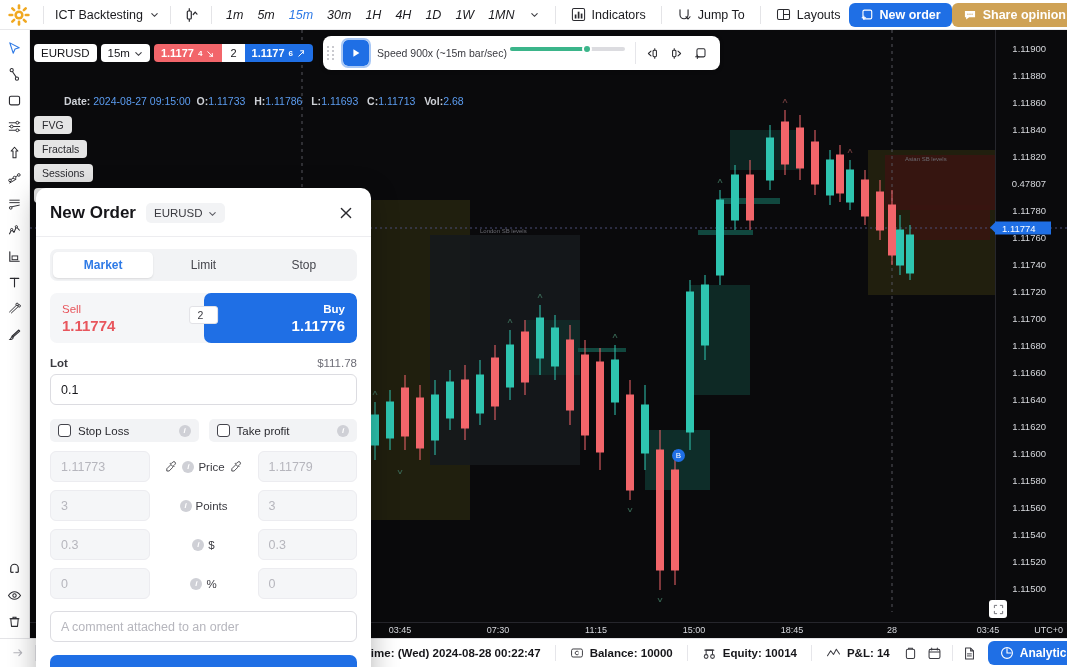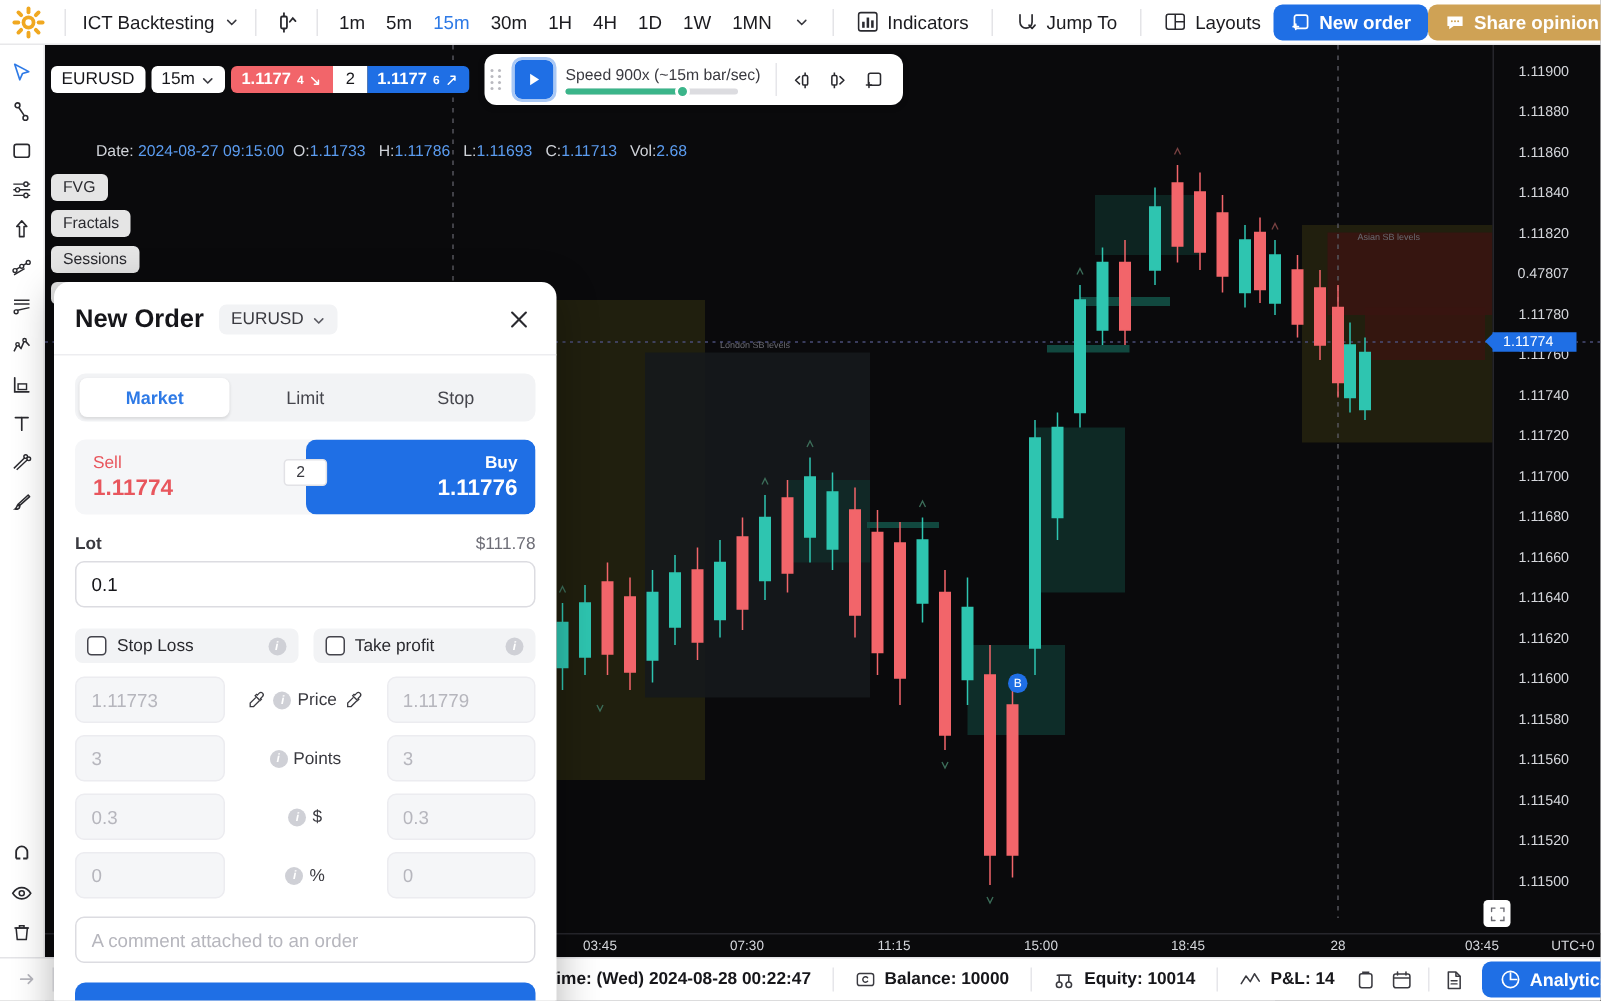--- a/index.html
+++ b/index.html
@@ -16,21 +16,21 @@
   .topbar {
     position: absolute; top:0; left:0; width:1067px; height:30px;
     display:flex; align-items:center; background:#fff;
     border-bottom:1px solid #e8e8ea; padding:0 6px; gap:0px;
   }
   .tb-logo { width:22px; height:22px; margin:0 6px 0 2px; flex:none; }
   .tb-sep { width:1px; height:18px; background:#e4e4e7; margin:0 7px; flex:none;}
   .tb-workspace { display:flex; align-items:center; gap:7px; font-size:12.5px; color:#1b1b1f; padding:3px 4px; border-radius:4px; cursor:pointer; white-space:nowrap;}
   .chev { width:9px; height:9px; flex:none; }
   .tb-icobtn { display:flex; align-items:center; justify-content:center; width:26px; height:22px; cursor:pointer; border-radius:4px; flex:none;}
-  .tf-group { display:flex; align-items:center; }
+  .tf-group { display:flex; align-items:center;font-style:italic; }
   .tf { font-size:12.5px; color:#1b1b1f; padding:3px 7px; border-radius:4px; cursor:pointer; }
   .tf.active { color:#2e7ae6; }
   .tb-item { display:flex; align-items:center; gap:6px; font-size:12.5px; color:#1b1b1f; padding:4px 8px; border-radius:5px; cursor:pointer; white-space:nowrap;}
   .tb-neworder {
     display:flex; align-items:center; gap:6px; background:#1f6fe5; color:#fff;
     font-size:12.5px; font-weight:600; padding:5px 11px; border-radius:6px; cursor:pointer; white-space:nowrap;
   }
   .tb-share {
     display:flex; align-items:center; gap:6px; background:#cfa255; color:#fff;
     font-size:12.5px; font-weight:600; padding:5px 11px; border-radius:6px; cursor:pointer; white-space:nowrap;
@@ -64,31 +64,31 @@
 
   .speedbox {
     display:flex; align-items:center; gap:8px; background:#fff; border-radius:8px;
     padding:4px 8px 4px 4px; margin-left:6px; box-shadow:0 1px 4px rgba(0,0,0,.18);
   }
   .grip { width:8px; height:16px; display:grid; grid-template-columns:1fr 1fr; gap:2px; align-content:center; flex:none; cursor:grab;}
   .grip i { width:2px; height:2px; background:#b9b9bf; border-radius:50%; display:block;}
   .playbtn { width:26px; height:26px; border-radius:5px; background:#1f6fe5; display:flex;
              align-items:center; justify-content:center; flex:none; cursor:pointer;
              outline:2px solid #a9c8f5; }
-  .speedinfo { display:flex; flex-direction:column; gap:3px; }
+  .speedinfo { display:flex; flex-direction:row; gap:3px; }
   .speedinfo .lbl { font-size:10.5px; color:#3a3a40; white-space:nowrap;}
   .slider { position:relative; width:115px; height:4px; background:#dcdce0; border-radius:2px;}
   .slider .fill { position:absolute; left:0; top:0; height:4px; width:67%; background:#3bb58a; border-radius:2px;}
   .slider .knob { position:absolute; left:63%; top:-3px; width:10px; height:10px; border-radius:50%; background:#3bb58a; border:2px solid #fff;}
   .speedbtns { display:flex; align-items:center; gap:2px; border-left:1px solid #e6e6ea; padding-left:6px; margin-left:2px;}
   .sbtn { width:22px; height:22px; display:flex; align-items:center; justify-content:center; cursor:pointer; border-radius:4px;}
 
   
   .ohlc { position:absolute; top:65px; left:34px; font-size:10.5px; color:#cfd2d8; z-index:8; white-space:nowrap;}
-  .ohlc b { font-weight:400; color:#cfd2d8; }
+  .ohlc b { font-weight:700; color:#cfd2d8; }
   .ohlc .v { color:#5b9cf0; }
 
   
   .chips { position:absolute; top:86px; left:4px; display:flex; flex-direction:column; gap:6px; z-index:8;}
   .chip { background:#e5e5e5; color:#2a2a2f; font-size:10.5px; padding:3px 8px; border-radius:4px; cursor:pointer; width:max-content;}
   .chip.sm { padding:3px 7px; }
 
   
   .ann { position:absolute; font-size:6px; color:#6b6b72; white-space:nowrap; z-index:4;}
 

